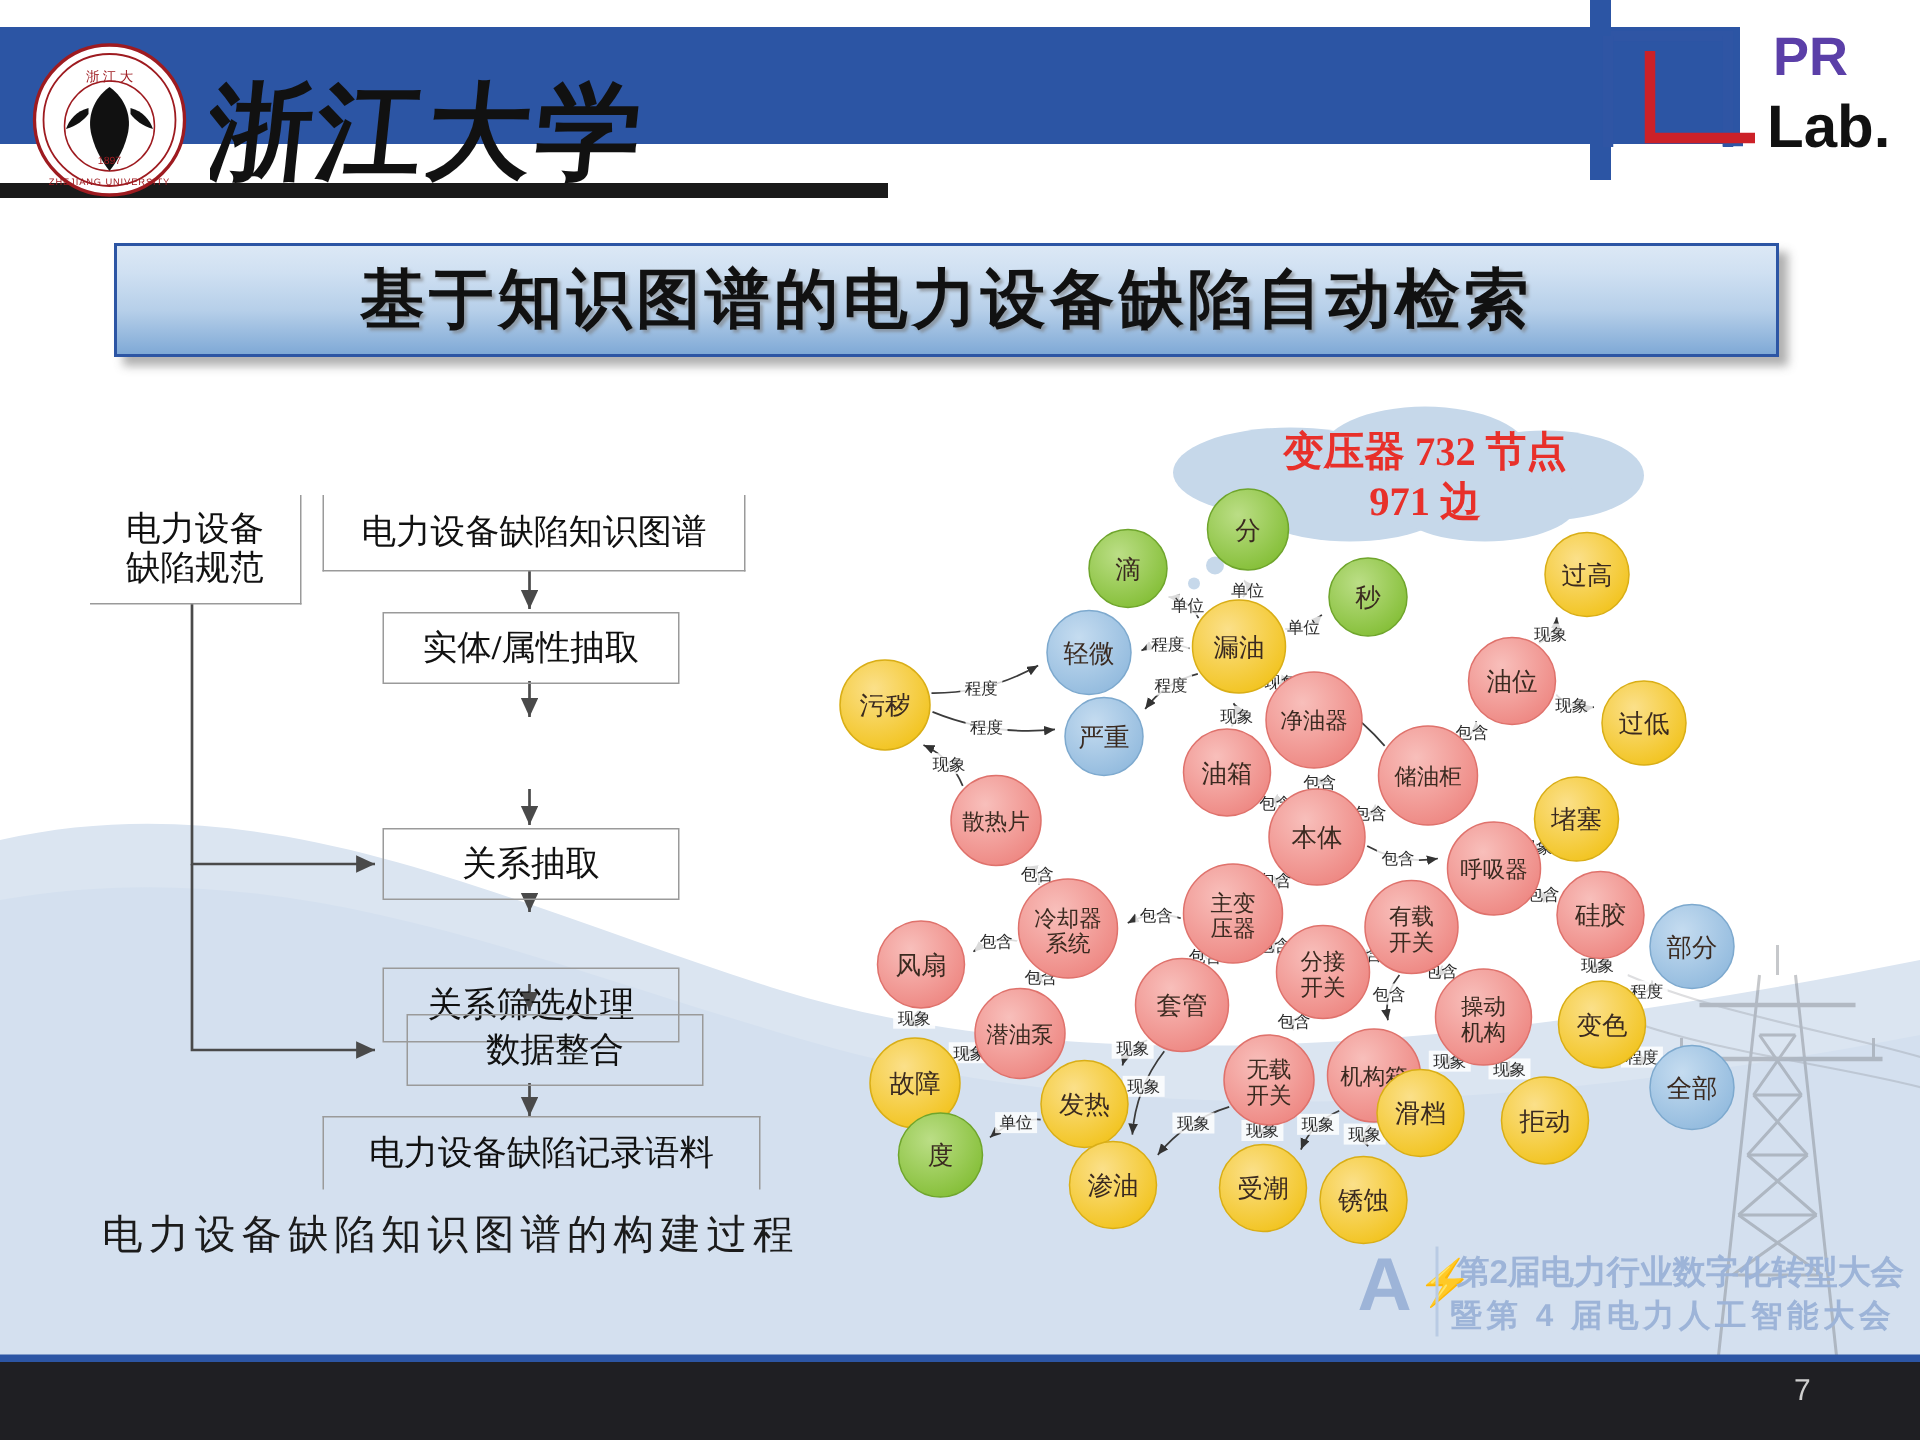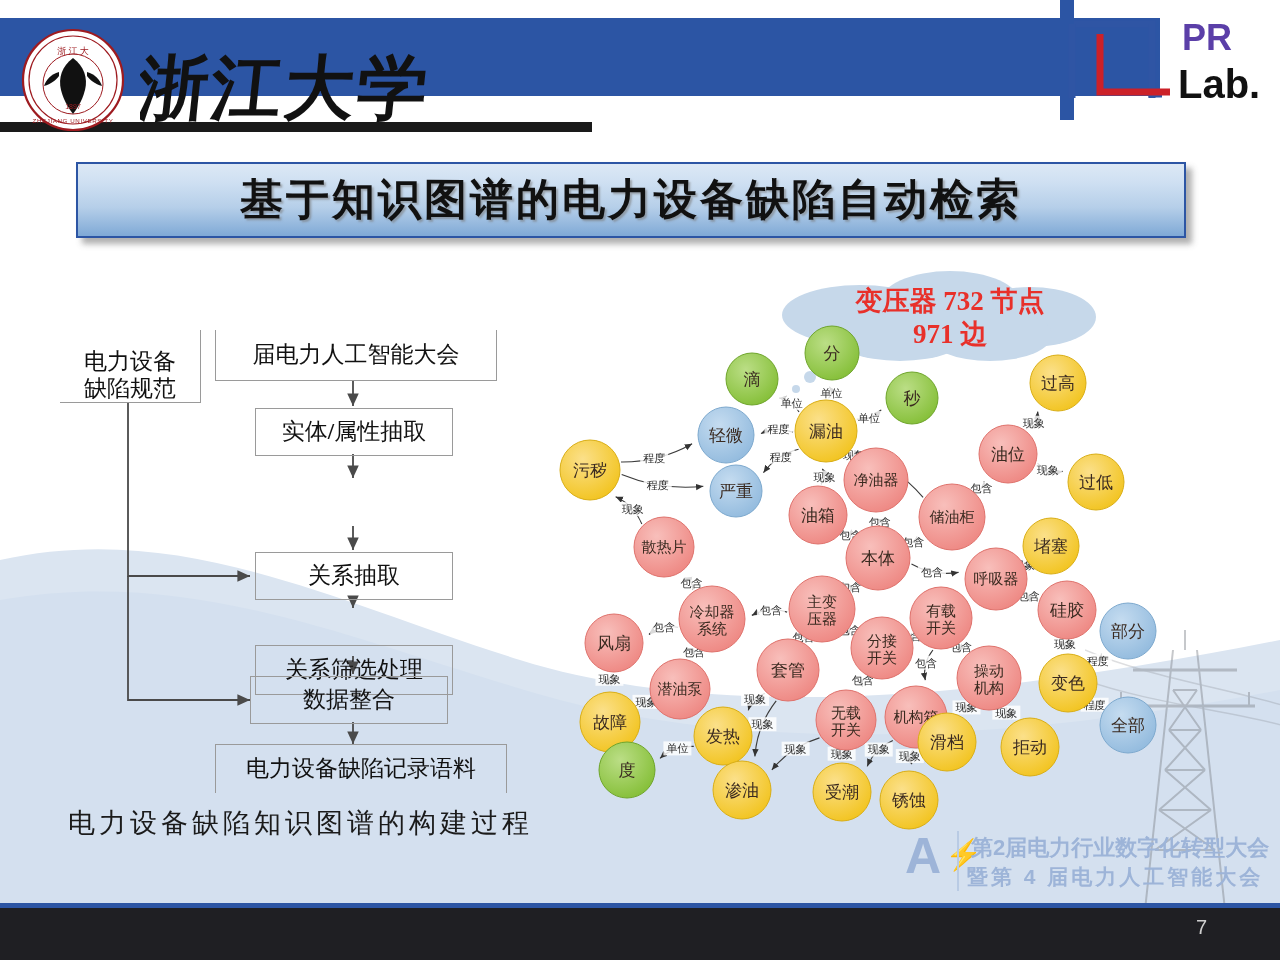--- a/index.html
+++ b/index.html
@@ -117,36 +117,36 @@
       <line x1="303" y1="124" x2="303" y2="148"></line>
       <line x1="303" y1="196" x2="303" y2="220"></line>
       <line x1="303" y1="268" x2="303" y2="278"></line>
       <line x1="303" y1="326" x2="303" y2="344"></line>
       <line x1="303" y1="392" x2="303" y2="414"></line>
       <path d="M78,72 L78,246 L200,246"></path>
       <path d="M78,246 L78,370 L200,370"></path>
     </g>
   </svg>
 
-  <div class="fbox" style="left:10px;top:0px;width:140px;height:72px;border-top:none;border-left:none;align-items:flex-end;">
+  <div class="fbox" style="left:10px;top:0px;width:140px;height:72px;border-top:none;border-left:none;">
     <span>电力设备<br>缺陷规范</span>
     </div>
   <div class="fbox" style="left:165px;top:0px;width:280px;height:50px;border-top:none;">
-    <span>届电力人工智能大会</span>
+    <span>电力设备缺陷知识图谱</span>
     </div>
   <div class="fbox" style="left:205px;top:78px;width:196px;height:46px;font-family:Liberation Serif, serif;">
     <span>实体<b>/</b>属性抽取</span>
     </div>
   <div class="fbox" style="left:205px;top:222px;width:196px;height:46px;">
     <span>关系抽取</span>
     </div>
   <div class="fbox" style="left:205px;top:278px;width:196px;height:48px;margin-top:37px;">
     <span>关系筛选处理</span>
     </div>
-  <div class="fbox" style="left:200px;top:346px;width:196px;height:46px;text-align:center;">
+  <div class="fbox" style="left:221px;top:346px;width:196px;height:46px;text-align:center;">
     <span>数据整合</span>
     </div>
   <div class="fbox" style="left:165px;top:414px;width:290px;height:48px;border-bottom:none;">
     <span>电力设备缺陷记录语料</span>
     </div>
 </div>
 
 <div class="caption">电力设备缺陷知识图谱的构建过程</div>
 
 <svg class="kg" id="kg-svg" viewBox="0 0 750 580">

